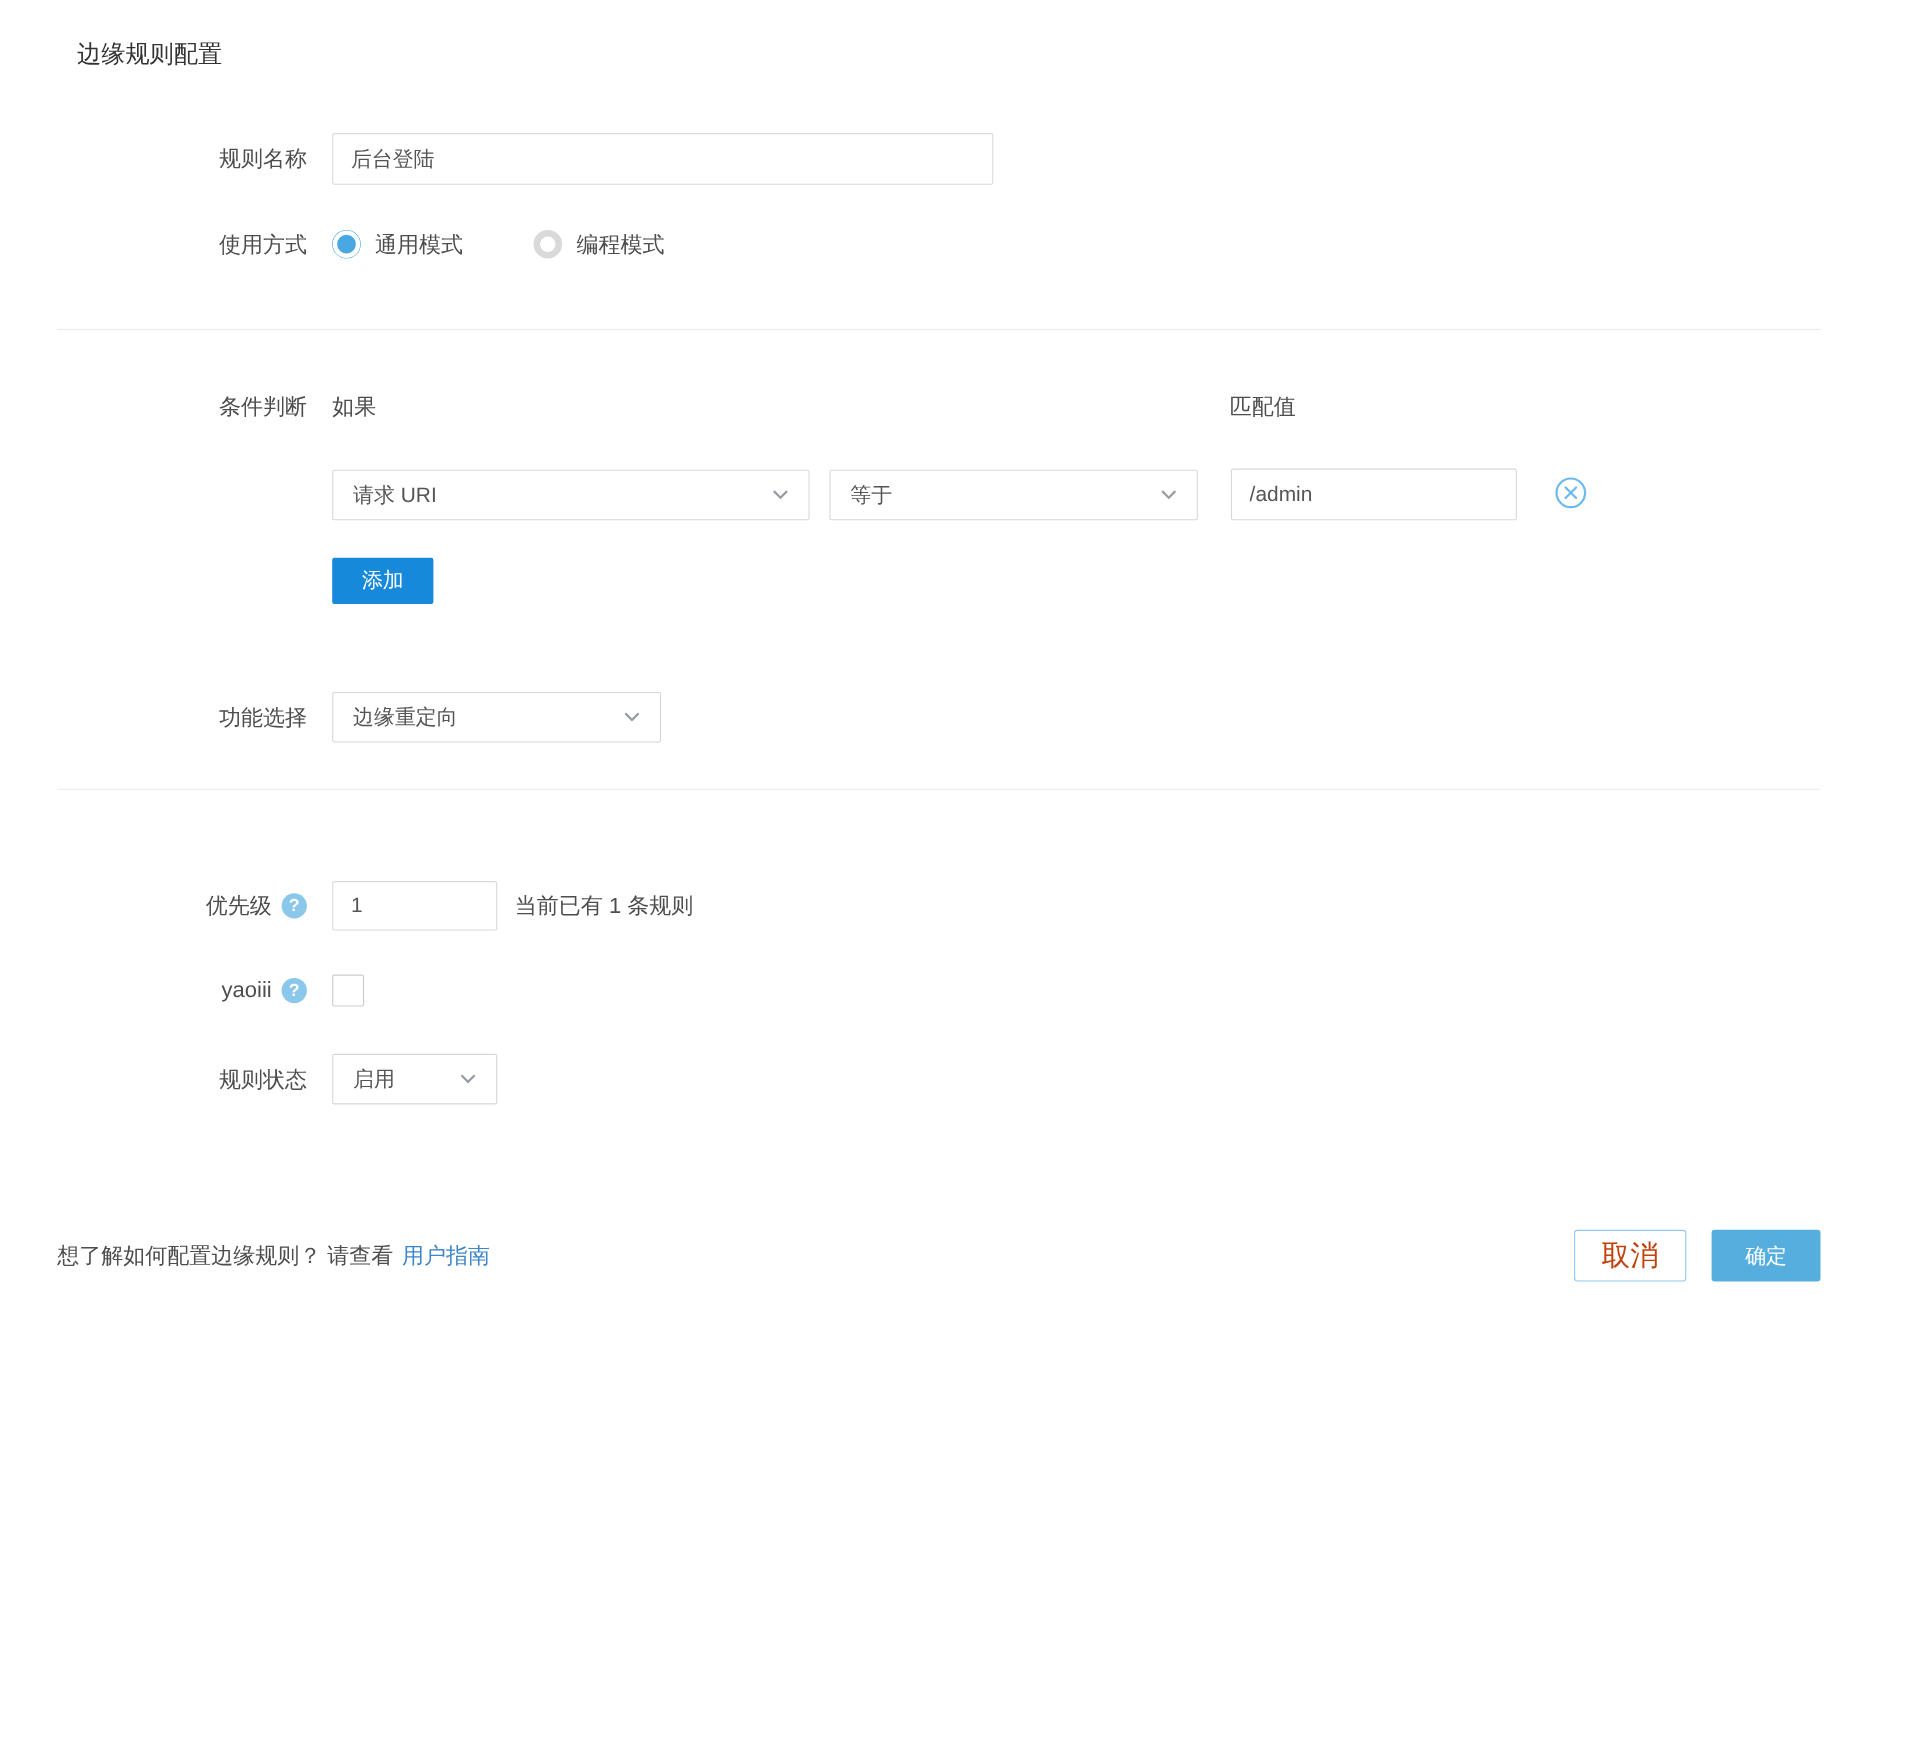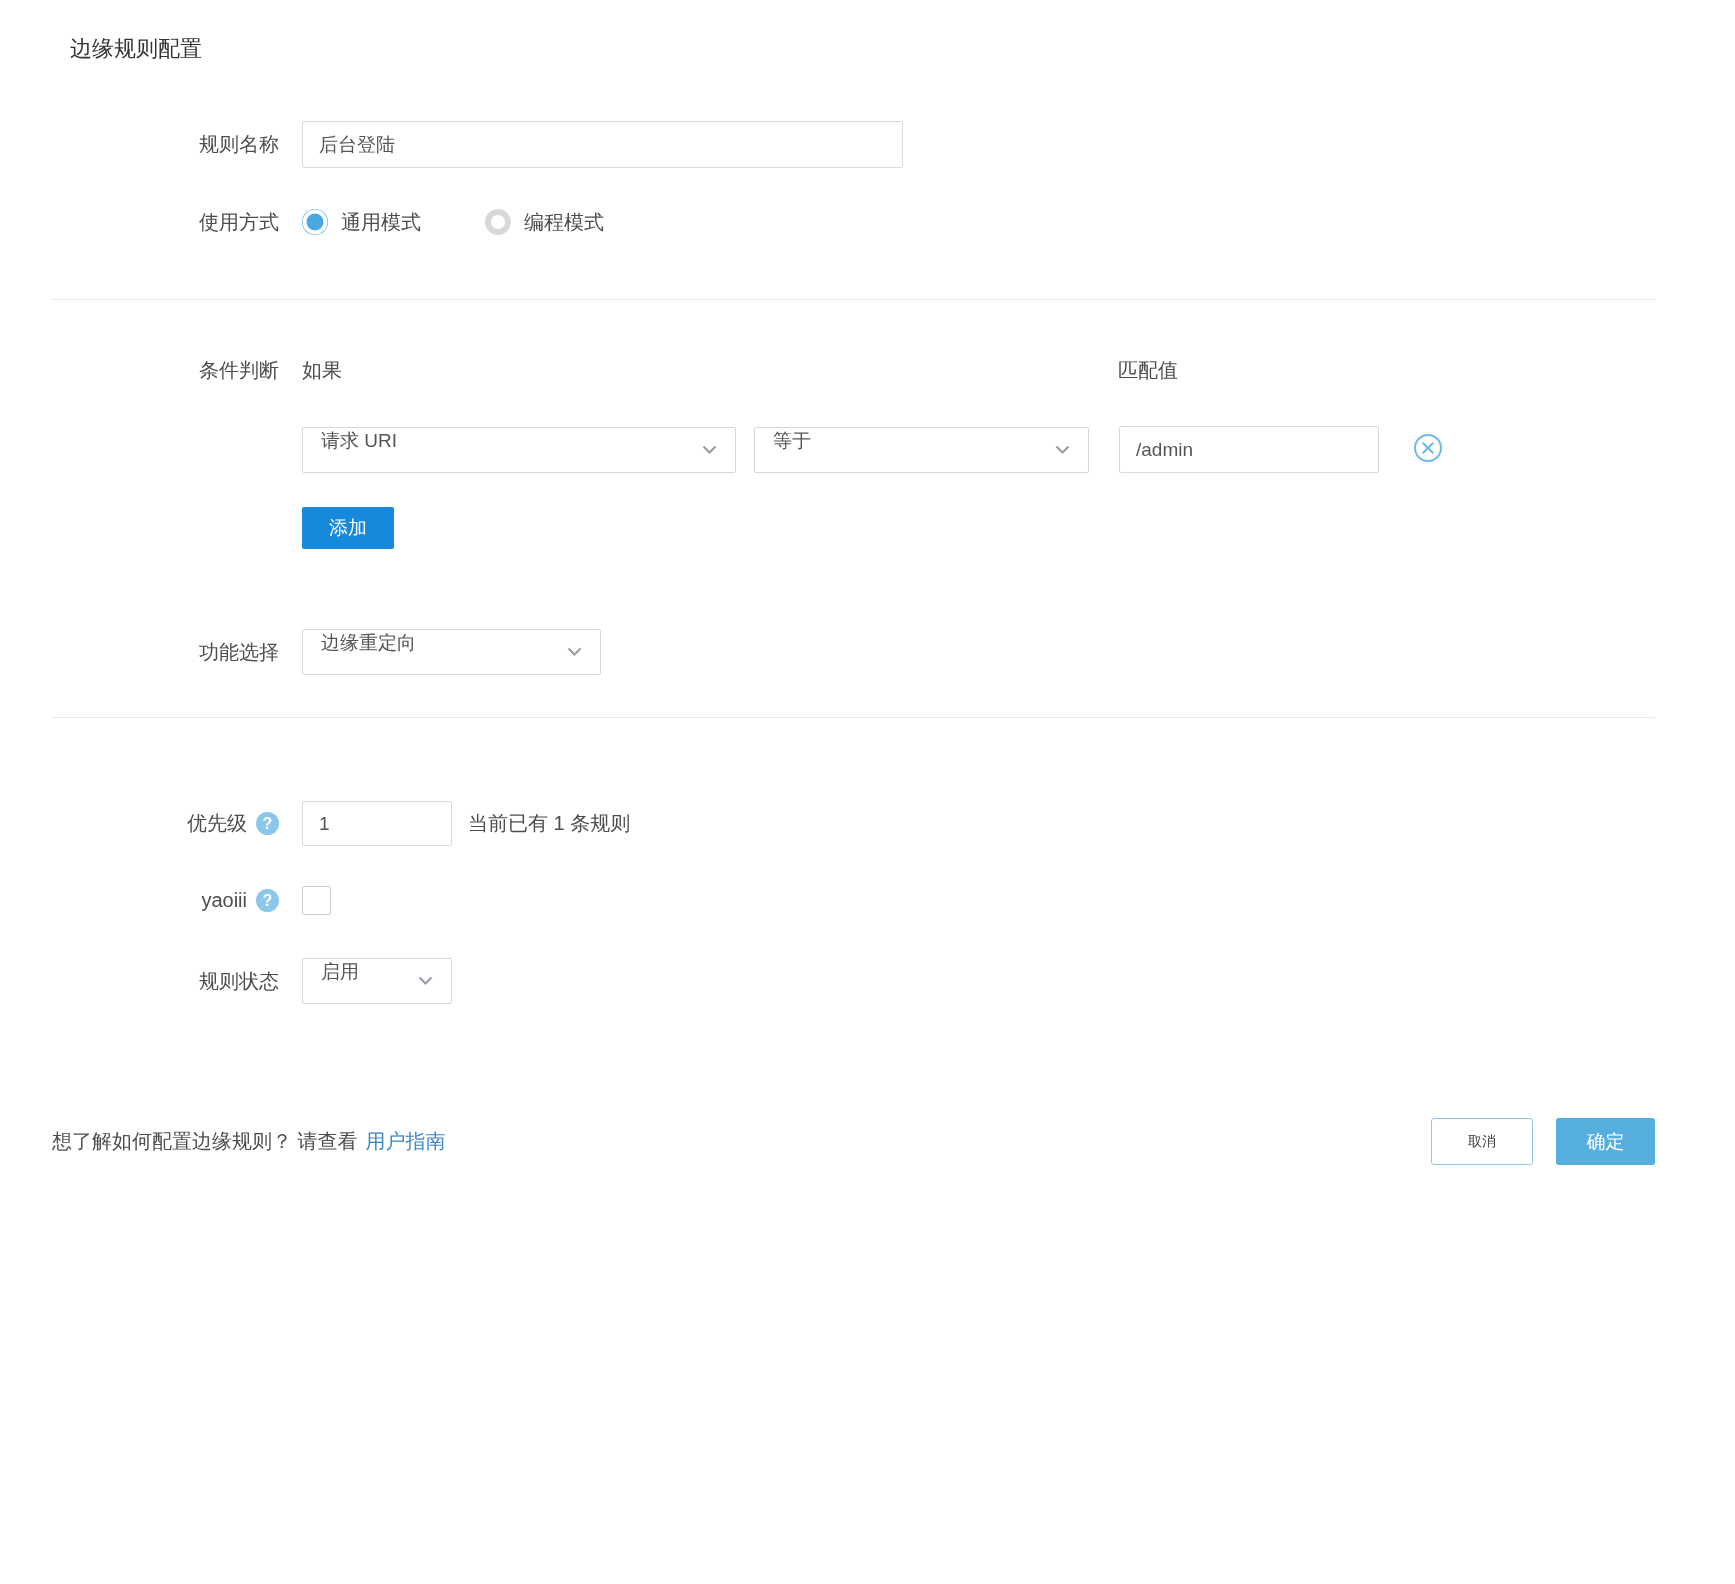--- a/index.html
+++ b/index.html
@@ -29,21 +29,21 @@
     font-family: "Liberation Sans", "DejaVu Sans", sans-serif;
     background: #fff; outline: none;
   }
   .input-lg { width: 601px; }
   .input-match { width: 260px; }
   .input-sm { width: 150px; height: 45px; }
 
   .select {
     position: relative; height: 46px; background: #fff;
     border: 1px solid #d7d7d7; border-radius: 2px;
-    display: flex; 
+    display: flex; align-items: center;
     padding: 0 44px 0 18px; font-size: 19px; color: #555; cursor: pointer;
   }
   .select .chevron { position: absolute; right: 18px; top: 50%; transform: translateY(-50%); display: flex; }
   .w-field { width: 434px; }
   .w-op { width: 335px; }
   .w-func { width: 299px; }
   .w-code { width: 224px; }
   .w-status { width: 150px; }
 
   .row-rule-name { margin-top: 57px; }
@@ -106,21 +106,21 @@
   }
   .row-status { margin-top: 43px; }
 
   .footer { margin-top: 114px; display: flex; justify-content: space-between; align-items: center; }
   .footer-text { font-size: 20px; color: #4d4d4d; text-align: right; }
   .guide-link { color: #3e86c7; text-decoration: none; margin-left: 8px; cursor: pointer; }
   .footer-actions { display: flex; align-items: center; }
   .btn-cancel {
     width: 102px; height: 47px; background: #fff;
     border: 1px solid #90c9ee; border-radius: 3px;
-    color: #404040; font-size: 14px; cursor: pointer;
+    color: #c2410c; font-size: 26px; cursor: pointer;
     font-family: "Liberation Sans", "DejaVu Sans", sans-serif;
   }
   .btn-confirm {
     width: 99px; height: 47px; margin-left: 23px;
     background: #55aede; border: none; border-radius: 3px;
     color: #fff; font-size: 19px; cursor: pointer;
     font-family: "Liberation Sans", "DejaVu Sans", sans-serif;
   }
 </style>
 </head>

